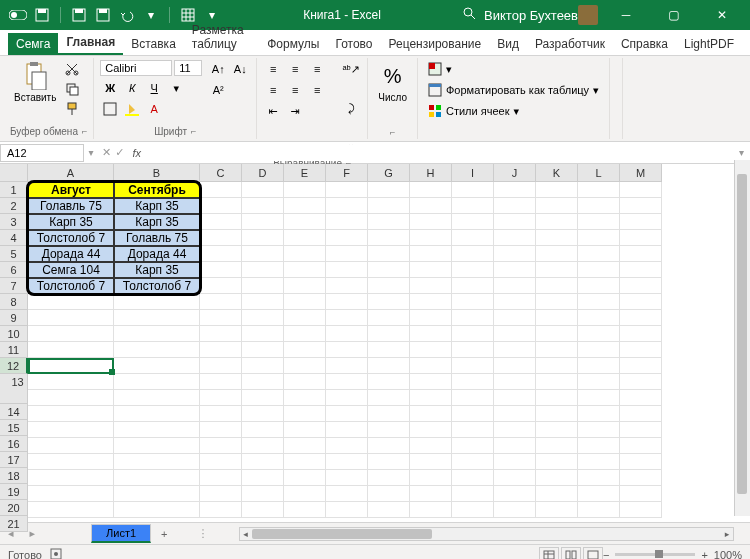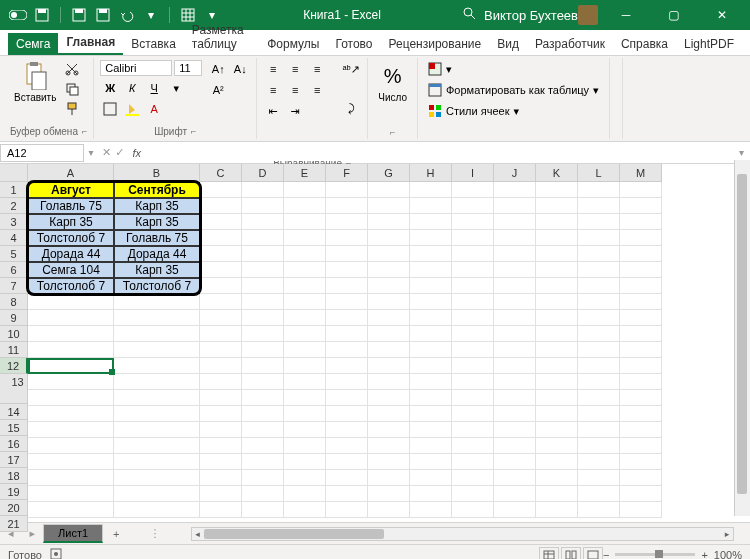--- a/index.html
+++ b/index.html
@@ -51,21 +51,21 @@
 .cells { position: relative; }
 .cell { position: absolute; border-right: 1px solid #e1e1e1; border-bottom: 1px solid #e1e1e1; font-size: 12px; padding: 0 4px; display: flex; align-items: center; justify-content: center; }
 .data-header { background: #ffff00; font-weight: bold; border: 1px solid #333; }
 .data-cell { background: #c5d9f1; border: 1px solid #333; }
 .highlight-box { position: absolute; border: 3px solid #000; border-radius: 8px; pointer-events: none; }
 .selection { position: absolute; border: 2px solid #107c41; pointer-events: none; }
 .selection::after { content: ''; position: absolute; right: -3px; bottom: -3px; width: 6px; height: 6px; background: #107c41; }
 
 .sheet-tabs { height: 22px; display: flex; align-items: center; border-top: 1px solid #d4d4d4; background: #f3f2f1; font-size: 11px; }
 .sheet-nav { padding: 0 8px; color: #999; }
-.sheet-tab { padding: 2px 14px; background: #737373; border: 1px solid #ccc; border-bottom: 2px solid #107c41; cursor: pointer; }
+.sheet-tab { padding: 2px 14px; background: #3b82f6; border: 1px solid #ccc; border-bottom: 2px solid #107c41; cursor: pointer; margin-left: 48px; }
 .sheet-add { padding: 0 10px; cursor: pointer; color: #666; }
 .hscroll { flex: 1; margin: 0 16px 0 30px; height: 14px; background: #f0f0f0; position: relative; border: 1px solid #ccc; }
 .hscroll-thumb { position: absolute; left: 12px; top: 1px; width: 180px; height: 10px; background: #c1c1c1; border-radius: 2px; }
 .hscroll-arrow { position: absolute; top: 0; width: 12px; height: 12px; font-size: 9px; text-align: center; line-height: 12px; color: #666; }
 
 .statusbar { height: 20px; background: #f3f2f1; border-top: 1px solid #d4d4d4; display: flex; align-items: center; font-size: 11px; padding: 0 8px; color: #555; }
 .statusbar .spacer { flex: 1; }
 .statusbar .view-btns { display: flex; gap: 2px; }
 .statusbar .view-btn { width: 20px; height: 16px; border: 1px solid #ccc; cursor: pointer; display: flex; align-items: center; justify-content: center; font-size: 9px; }
 .statusbar .zoom { display: flex; align-items: center; gap: 6px; }

